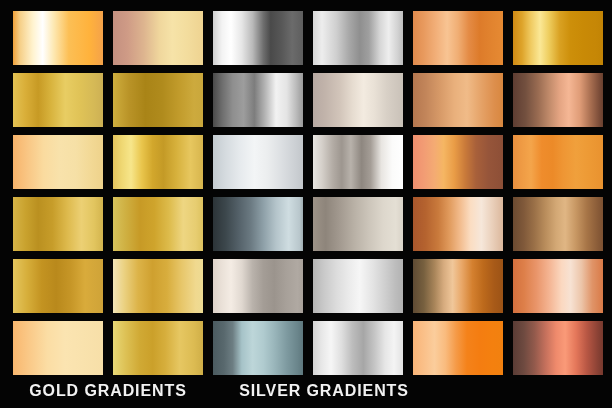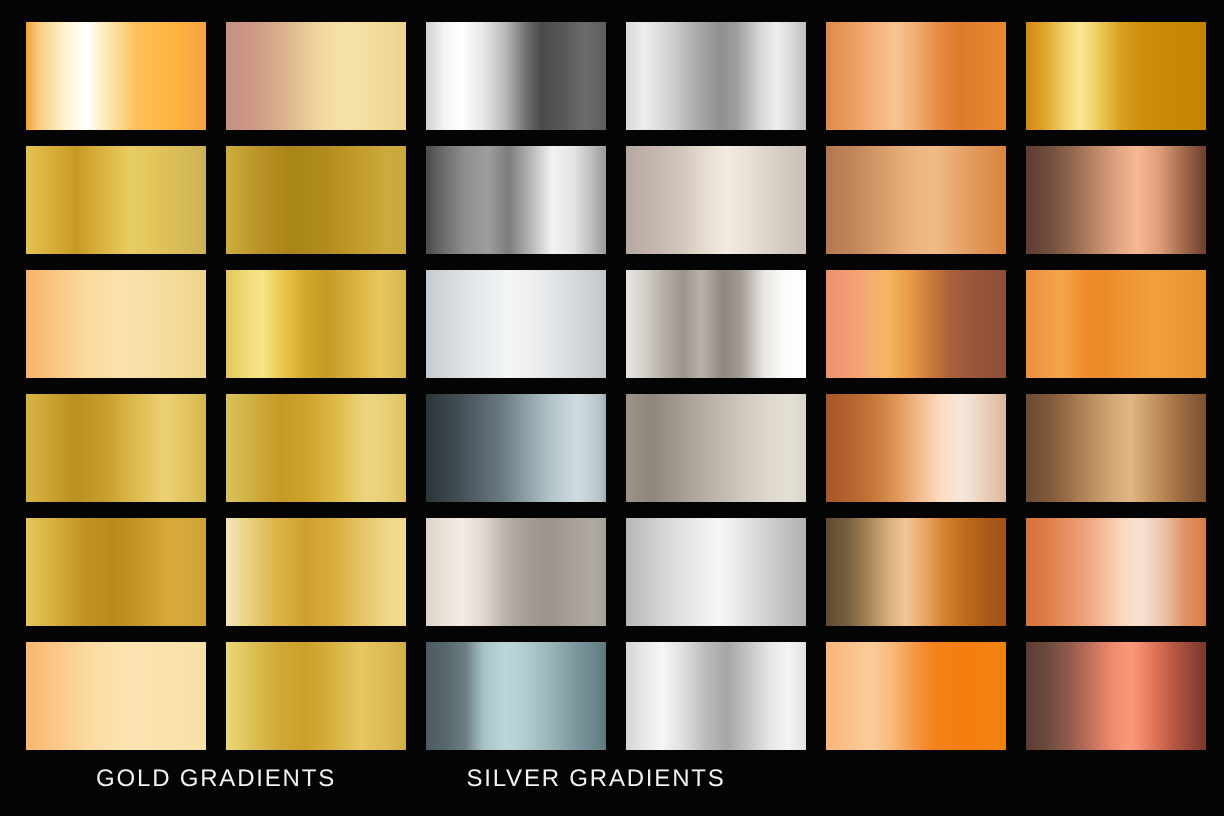--- a/index.html
+++ b/index.html
@@ -41,24 +41,25 @@
     top: 380px;
     width: 612px;
     height: 28px;
   }
 
   .label {
     position: absolute;
     top: 2px;
     transform: translateX(-50%);
     color: #f2f2f2;
-    font-size: 12px;
+    font-size: 16px;
     letter-spacing: 0.9px;
     white-space: nowrap;
     font-family: "Liberation Sans", sans-serif;
+    font-weight: bold;
   }
 </style>
 </head>
 <body>
 
 <div class="board">
 
   <div class="grid">
       <div class="swatch" style="left: 13px; top: 11px; width: 90px; height: 54px; background: linear-gradient(90deg, rgb(240, 161, 58) 0%, rgb(246, 208, 137) 8%, rgb(255, 243, 207) 22%, rgb(255, 255, 255) 33%, rgb(253, 233, 180) 45%, rgb(252, 191, 85) 62%, rgb(255, 178, 60) 85%, rgb(244, 162, 74) 100%);"></div>
       <div class="swatch" style="left: 113px; top: 11px; width: 90px; height: 54px; background: linear-gradient(90deg, rgb(196, 144, 128) 0%, rgb(207, 155, 134) 16%, rgb(221, 180, 143) 34%, rgb(240, 215, 157) 52%, rgb(246, 227, 168) 66%, rgb(243, 221, 158) 82%, rgb(238, 211, 145) 100%);"></div>
@@ -93,16 +94,16 @@
       <div class="swatch" style="left: 413px; top: 197px; width: 90px; height: 54px; background: linear-gradient(90deg, rgb(168, 86, 44) 0%, rgb(181, 99, 47) 14%, rgb(201, 122, 60) 28%, rgb(224, 154, 92) 40%, rgb(242, 187, 140) 52%, rgb(251, 221, 194) 64%, rgb(246, 231, 218) 76%, rgb(234, 208, 187) 88%, rgb(219, 183, 156) 100%);"></div>
       <div class="swatch" style="left: 513px; top: 197px; width: 90px; height: 54px; background: linear-gradient(90deg, rgb(107, 74, 49) 0%, rgb(128, 89, 58) 12%, rgb(155, 113, 72) 24%, rgb(185, 141, 92) 36%, rgb(211, 168, 117) 48%, rgb(224, 182, 132) 58%, rgb(199, 151, 99) 70%, rgb(167, 117, 71) 82%, rgb(138, 92, 56) 94%, rgb(124, 81, 50) 100%);"></div>
       <div class="swatch" style="left: 413px; top: 259px; width: 90px; height: 54px; background: linear-gradient(90deg, rgb(94, 74, 51) 0%, rgb(119, 96, 63) 12%, rgb(169, 133, 90) 24%, rgb(214, 171, 126) 34%, rgb(240, 199, 154) 44%, rgb(233, 168, 105) 54%, rgb(212, 128, 47) 66%, rgb(189, 106, 28) 78%, rgb(168, 90, 24) 90%, rgb(156, 83, 22) 100%);"></div>
       <div class="swatch" style="left: 513px; top: 259px; width: 90px; height: 54px; background: linear-gradient(90deg, rgb(212, 112, 62) 0%, rgb(221, 127, 73) 12%, rgb(233, 149, 106) 26%, rgb(244, 180, 146) 40%, rgb(251, 216, 192) 54%, rgb(247, 226, 211) 64%, rgb(236, 197, 169) 76%, rgb(224, 148, 104) 88%, rgb(217, 122, 71) 100%);"></div>
       <div class="swatch" style="left: 413px; top: 321px; width: 90px; height: 54px; background: linear-gradient(90deg, rgb(249, 180, 119) 0%, rgb(250, 192, 137) 12%, rgb(251, 205, 156) 24%, rgb(249, 187, 126) 36%, rgb(245, 154, 71) 48%, rgb(244, 130, 26) 60%, rgb(244, 125, 17) 74%, rgb(244, 128, 15) 88%, rgb(242, 129, 15) 100%);"></div>
       <div class="swatch" style="left: 513px; top: 321px; width: 90px; height: 54px; background: linear-gradient(90deg, rgb(90, 60, 53) 0%, rgb(110, 74, 64) 12%, rgb(147, 90, 76) 24%, rgb(196, 112, 92) 36%, rgb(239, 138, 108) 48%, rgb(250, 154, 120) 58%, rgb(228, 119, 90) 70%, rgb(184, 87, 68) 82%, rgb(139, 66, 53) 94%, rgb(118, 57, 46) 100%);"></div>
     </div>
 
   <div class="labels">
       <div class="label" style="left: 108px; color: rgb(242, 242, 242);">GOLD GRADIENTS</div>
-      <div class="label" style="left: 298px; color: rgb(242, 242, 242); text-align: center;">SILVER GRADIENTS</div>
+      <div class="label" style="left: 324px; color: rgb(242, 242, 242); text-align: center;">SILVER GRADIENTS</div>
     </div>
 
 </div>
 
 </body></html>

